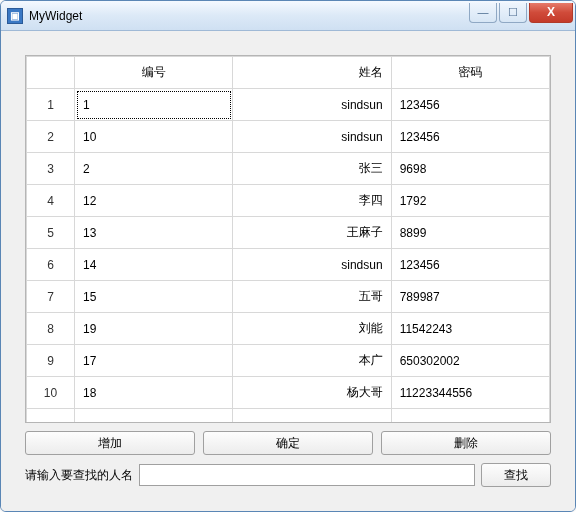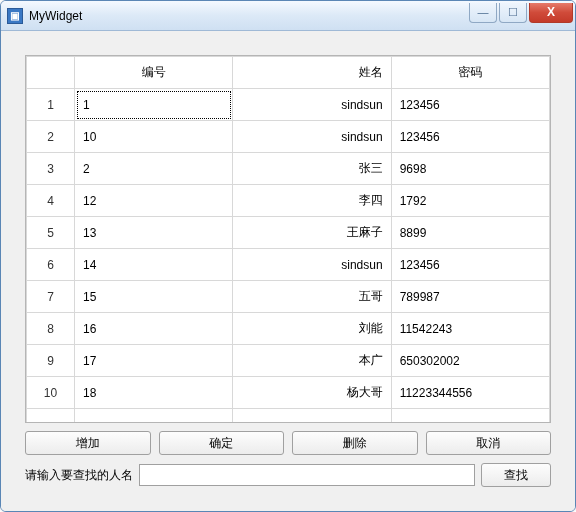--- a/index.html
+++ b/index.html
@@ -142,21 +142,21 @@
               <td class="col-pwd">123456</td>
             </tr>
             <tr>
               <td class="rownum">7</td>
               <td class="col-id">15</td>
               <td class="col-name">五哥</td>
               <td class="col-pwd">789987</td>
             </tr>
             <tr>
               <td class="rownum">8</td>
-              <td class="col-id">16</td>
+              <td class="col-id">19</td>
               <td class="col-name">刘能</td>
               <td class="col-pwd">11542243</td>
             </tr>
             <tr>
               <td class="rownum">9</td>
               <td class="col-id">17</td>
               <td class="col-name">本广</td>
               <td class="col-pwd">650302002</td>
             </tr>
             <tr>
@@ -172,21 +172,20 @@
               <td class="col-pwd"></td>
             </tr>
           </tbody>
       </table>
     </div>
 
     <div class="btn-row">
       <div class="btn">增加</div>
       <div class="btn">确定</div>
       <div class="btn">删除</div>
-      <div class="btn">取消</div>
     </div>
 
     <div class="search-row">
       <label>请输入要查找的人名</label>
       <input type="text" value="" style="">
       <div class="btn">查找</div>
     </div>
   </div>
 </div>
 

